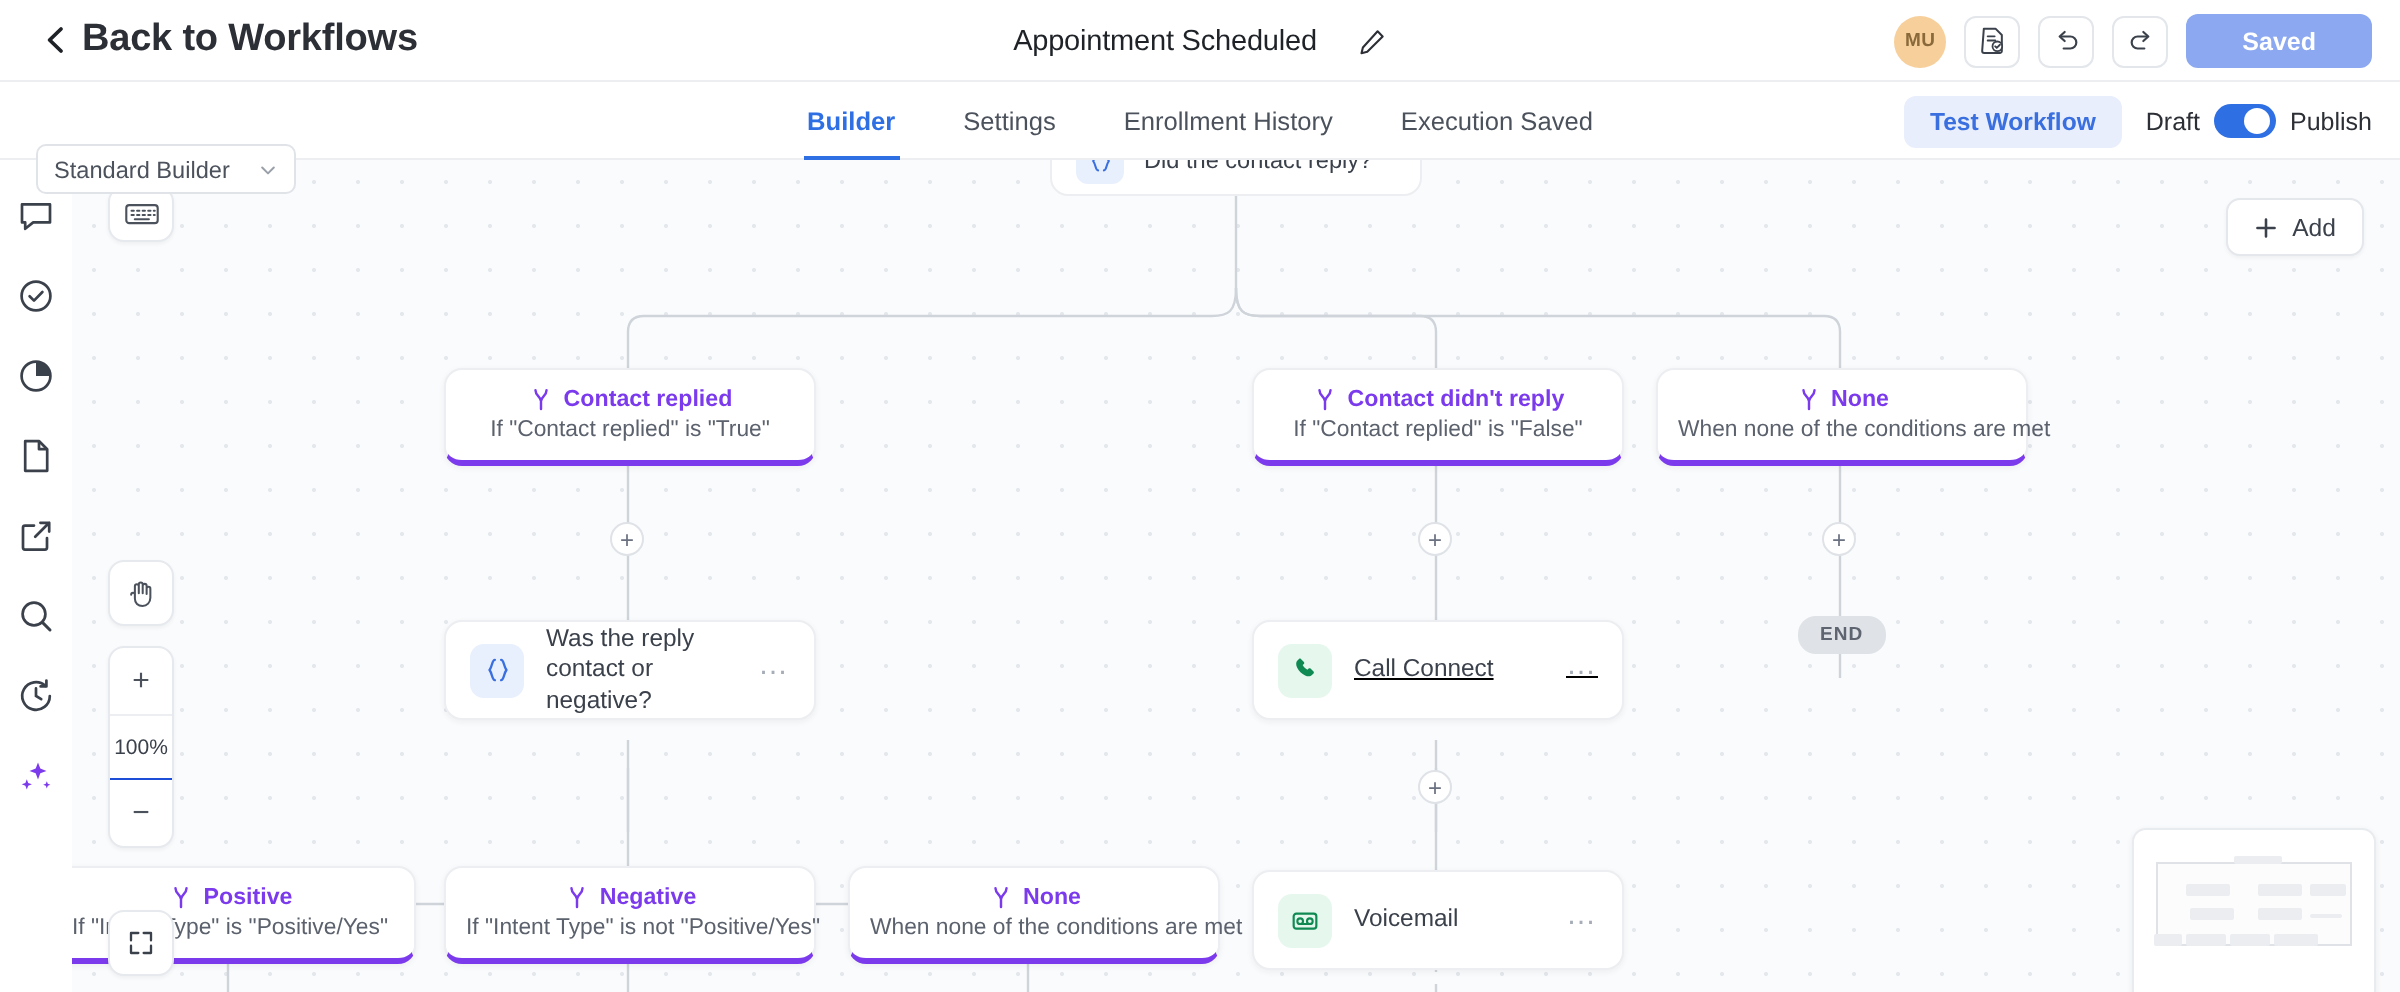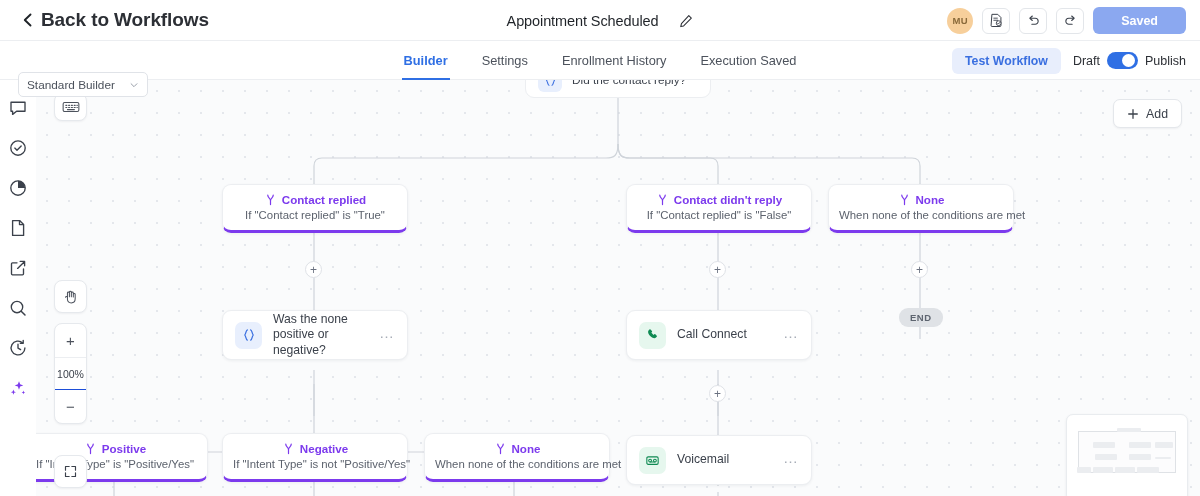--- a/index.html
+++ b/index.html
@@ -406,25 +406,25 @@
 
       <div class="end-pill" style="left:863px; top:228px;">END</div>
 
       <div class="node action-node" style="left:186px; top:230px; width:186px;">
         <div class="node-badge badge-code">
           <svg width="14" height="14" viewBox="0 0 16 16">
             <path d="M6.2 2.2 C4.6 2.2 4.9 5.5 3.2 8 c1.7 2.5 1.4 5.8 3 5.8" fill="none" stroke="#3a6fe0" stroke-width="1.35" stroke-linecap="round"></path>
             <path d="M9.8 2.2 C11.4 2.2 11.1 5.5 12.8 8 c-1.7 2.5 -1.4 5.8 -3 5.8" fill="none" stroke="#3a6fe0" stroke-width="1.35" stroke-linecap="round"></path>
           </svg>
         </div>
-        <span class="action-label">Was the none positive or negative?</span>
+        <span class="action-label">Was the reply contact or negative?</span>
         <span class="dots">…</span>
       </div>
 
-      <div class="node action-node" style="left:590px; top:230px; width:186px;">
+      <div class="node action-node" style="left:590px; top:230px; width:186px;text-decoration:underline;">
         <div class="node-badge badge-green">
           <svg width="14" height="14" viewBox="0 0 16 16">
             <path d="M3.1 2.6 c-0.9 0.9 -0.9 2.4 -0.2 3.9 c0.9 1.9 2.7 3.7 4.6 4.6 c1.5 0.7 3 0.7 3.9 -0.2 l0.9 -0.9 c0.3 -0.3 0.3 -0.8 0 -1.1 L10.6 7.2 c-0.3 -0.3 -0.8 -0.3 -1.1 0 l-0.7 0.7 c-1.1 -0.6 -2.1 -1.6 -2.7 -2.7 l0.7 -0.7 c0.3 -0.3 0.3 -0.8 0 -1.1 L5.1 1.7 c-0.3 -0.3 -0.8 -0.3 -1.1 0 Z" fill="#108a53"></path>
           </svg>
         </div>
         <span class="action-label">Call Connect</span>
         <span class="dots">…</span>
       </div>
 
       <div class="plus-node" style="left:673px; top:305px;">+</div>

